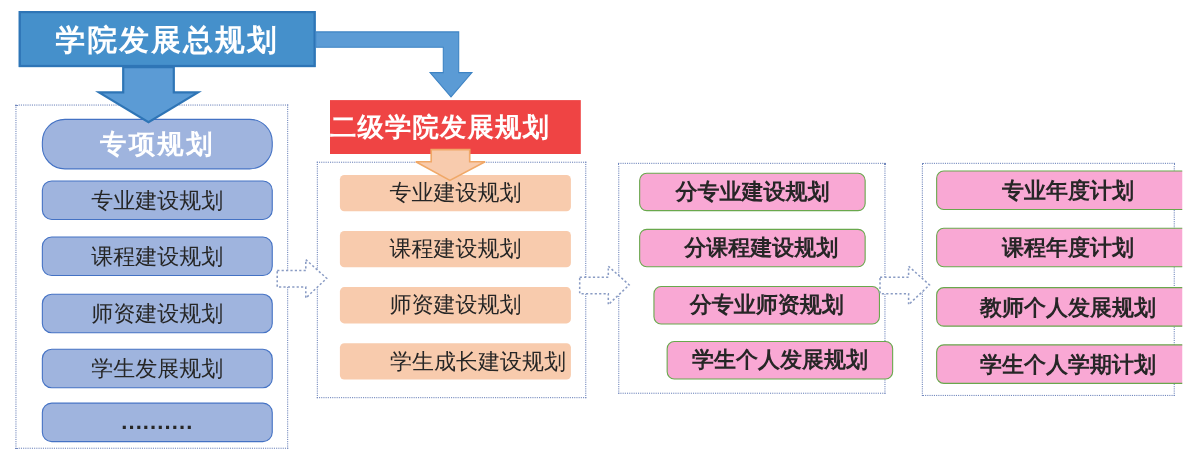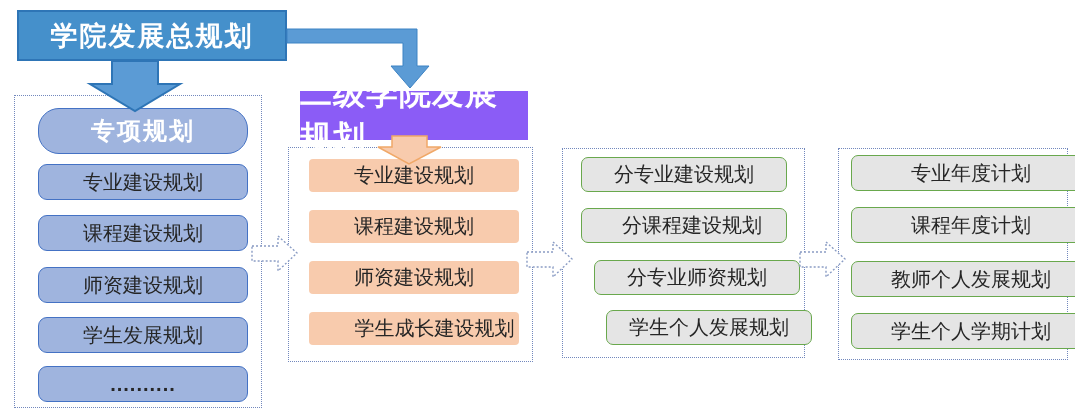--- a/index.html
+++ b/index.html
@@ -19,23 +19,23 @@
     background: #4590CB;
     border: 2.5px solid #2E75B6;
     display: flex; align-items: center; justify-content: center;
     color: #ffffff; font-size: 27px; font-weight: bold;
     letter-spacing: 2px;
   }
 
   
   .branch-header {
     left: 300px; top: 91px; width: 228px; height: 49px;
-    background: #8b5cf6;
+    background: #ef4444;
     display: flex; align-items: center; justify-content: flex-start;
-    color: #ffffff; font-size: 32px; font-weight: bold;
+    color: #ffffff; font-size: 24px; font-weight: bold;
     letter-spacing: 1px;
   }
 
   
   .group {
     border: 1.6px dotted #7288BD;
     background: #ffffff;
   }
   .group-1 { left: 14px;  top: 95px;  width: 248px; height: 313px; }
   .group-2 { left: 288px; top: 147px; width: 245px; height: 215px; }
@@ -72,23 +72,24 @@
     border-radius: 4px;
   }
   .c2 { left: 309px; width: 210px; height: 33px; }
   .c2-1 { top: 159px; }
   .c2-2 { top: 210px; }
   .c2-3 { top: 261px; }
   .c2-4 { top: 312px; padding-left: 41px; }
 
   
   .green {
-    background: #e5e5e5;
+    background: #f9a8d4;
     border: 1.4px solid #69A84D;
     border-radius: 7px;
+    font-weight: bold;
   }
   .c3 { left: 581px; width: 206px; height: 35px; }
   .c3-1 { top: 157px; }
   .c3-2 { top: 208px; padding-left: 16px; }
   .c3-3 { top: 260px; margin-left: 13px; }
   .c3-4 { top: 310px; margin-left: 25px; }
 
   .c4 { left: 851px; width: 240px; height: 36px; }
   .c4-1 { top: 155px; }
   .c4-2 { top: 207px; }

